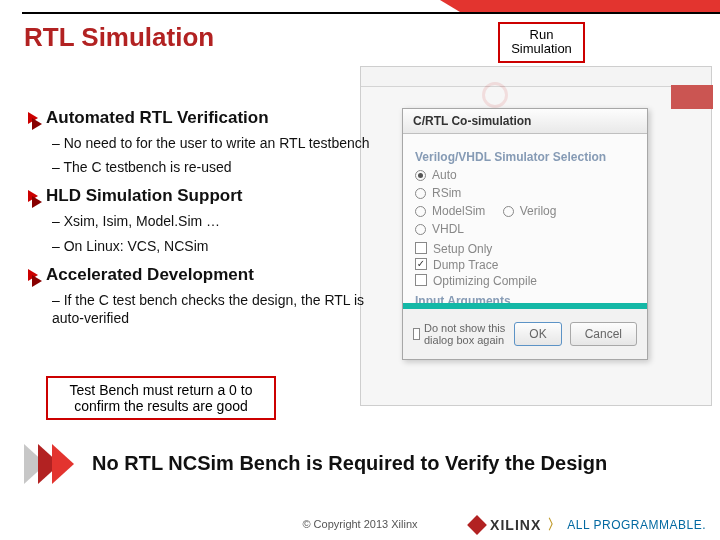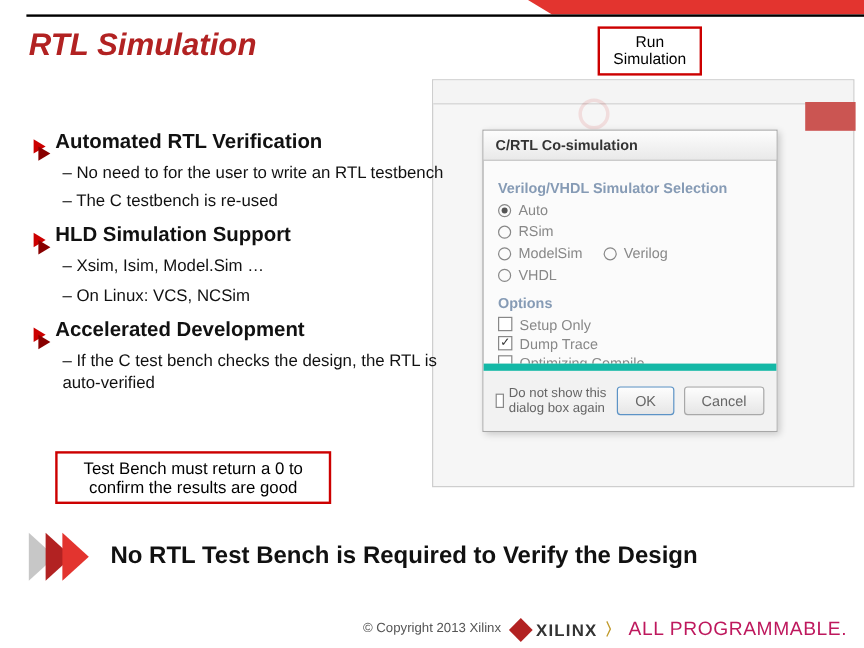--- a/index.html
+++ b/index.html
@@ -3,21 +3,21 @@
 <meta charset="utf-8">
 <style>
   * { box-sizing: border-box; margin: 0; padding: 0; }
   html, body { width: 720px; height: 540px; font-family: Arial, Helvetica, sans-serif; background: #fff; overflow: hidden; }
   .slide { position: relative; width: 720px; height: 540px; }
 
   .top-accent { position: absolute; top: 0; right: 0; width: 260px; height: 12px; background: #e3342f; }
   .top-accent::before { content: ""; position: absolute; left: -20px; top: 0; width: 0; height: 0; border-right: 20px solid #e3342f; border-bottom: 12px solid transparent; }
   .top-rule { position: absolute; top: 12px; left: 22px; right: 0; height: 2px; background: #000; }
 
-  .title { position: absolute; top: 22px; left: 24px; font-size: 26px; font-weight: bold; color: #b22222; font-style: italic; }
+  .title { position: absolute; top: 22px; left: 24px; font-size: 26px; font-weight: bold; color: #b22222; }
 
   .callout { position: absolute; top: 22px; left: 498px; width: 87px; border: 2px solid #c00; background: #fff; text-align: center; padding: 4px 0; font-size: 13px; font-weight: bold; }
   .callout span { display: block; line-height: 1.1; font-weight: normal; }
   .callout span:first-child { font-weight: normal; }
   .callout-circle { position: absolute; top: 82px; left: 482px; width: 26px; height: 26px; border: 3px solid #c00; border-radius: 50%; }
 
   
   .shot { position: absolute; top: 66px; left: 360px; width: 352px; height: 340px; background: #f6f6f6; border: 1px solid #c9c9c9; opacity: 0.9; }
   .shot .titlebar { position:absolute; top:0; left:0; right:0; height:20px; background:#f3f3f3; border-bottom:1px solid #d0d0d0; }
   .shot .redx { position:absolute; top:18px; right:-2px; width:42px; height:24px; background:#c64340; }
@@ -30,21 +30,21 @@
   .radio.sel .dot::after { content:""; position:absolute; width:5px; height:5px; background:#555; border-radius:50%; left:2px; top:2px; }
   .chk { display:flex; gap:6px; font-size:12px; color:#888; margin:2px 0; }
   .box { width:12px; height:12px; border:1px solid #888; background:#fff; display:inline-flex; align-items:center; justify-content:center; font-size:10px; line-height:1; color:#333; }
   .dlg-input { display:block; width:100%; height:18px; border:1px solid #bcbcbc; margin-top:2px; background:#fff; }
   .dlg-foot { position:absolute; left:0; right:0; bottom:0; height:56px; background:#f2f2f2; border-top:6px solid #14b8a6; display:flex; align-items:center; justify-content:flex-end; padding:14px 10px; gap:8px; font-size:12px; color:#666; }
   .dlg-foot .dont { margin-right:auto; font-size:11px; display:flex; align-items:center; gap:4px; }
   .btn { padding:4px 14px; border:1px solid #a8a8a8; background:linear-gradient(#fdfdfd,#e6e6e6); border-radius:3px; font-size:12px; }
   .btn.primary { border-color:#5c93c6; }
 
   .content { position: absolute; top: 108px; left: 28px; width: 368px; }
-  .section { display:flex; align-items:flex-end; gap:8px; margin-top: 6px; }
+  .section { display:flex; align-items:center; gap:8px; margin-top: 6px; }
   .section:first-child { margin-top:0; }
   .chev { width:0; height:0; border-top:6px solid transparent; border-bottom:6px solid transparent; border-left:10px solid #c00; }
   .chev::after { content:""; display:block; width:0; height:0; border-top:6px solid transparent; border-bottom:6px solid transparent; border-left:10px solid #800; position:relative; left:-6px; }
   .section-title { font-size:17px; font-weight:bold; color:#111; }
   ul.bullets { list-style:none; margin: 6px 0 10px 24px; }
   ul.bullets li { font-size:14px; color:#111; margin:6px 0; line-height:1.3; }
   ul.bullets li::before { content: "– "; color:#111; }
 
   .note { position:absolute; top: 376px; left: 46px; width: 230px; border:2px solid #c00; background:#fff; padding:4px 8px; font-size:14px; text-align:center; }
 
@@ -53,21 +53,21 @@
   .big-chev .a { border-left:22px solid #c7c7c7; left:0; }
   .big-chev .b { border-left:22px solid #b22222; left:14px; }
   .big-chev .c { border-left:22px solid #e3342f; left:28px; }
   .headline { position:absolute; left:92px; top:452px; font-size:20px; font-weight:bold; color:#111; }
 
   .footer { position:absolute; bottom:10px; left:0; right:0; display:flex; align-items:center; justify-content:center; gap:8px; font-size:11px; color:#555; }
   .brand { position:absolute; right:14px; bottom:6px; display:flex; align-items:center; gap:6px; }
   .brand .logo { width:14px; height:14px; transform:rotate(45deg); background:#b22222; }
   .brand .name { font-weight:bold; letter-spacing:1px; font-size:14px; color:#333; }
   .brand .arrow { color:#c09a2b; font-weight:bold; font-size:14px; }
-  .brand .tag { font-size:16px; color:#be185d; letter-spacing:.5px; }
+  .brand .tag { font-size:12px; color:#0369a1; letter-spacing:.5px; }
 </style>
 </head>
 <body>
 
 <div class="slide">
 
   <div class="top-accent"></div>
   <div class="top-rule"></div>
 
   <div class="title">RTL Simulation</div>
@@ -102,21 +102,20 @@
           </span>
         <span class="radio">
             <span class="dot"></span>
             <span>Verilog</span>
           </span>
         <span class="radio">
             <span class="dot"></span>
             <span>VHDL</span>
           </span>
       </div>
-      <div class="grp">Options</div>
       <div class="chk">
           <span class="box"></span>
           <span>Setup Only</span>
         </div>
       <div class="chk">
           <span class="box">✓</span>
           <span>Dump Trace</span>
         </div>
       <div class="chk">
           <span class="box"></span>
@@ -163,21 +162,21 @@
     </ul>
   </div>
 
   <div class="note">Test Bench must return a 0 to confirm the results are good</div>
 
   <div class="big-chev">
     <div class="a"></div>
       <div class="b"></div>
       <div class="c"></div>
   </div>
-  <div class="headline">No RTL Test Bench is Required to Verify the Design</div>
+  <div class="headline">No RTL NCSim Bench is Required to Verify the Design</div>
 
   <div class="footer">
     <span>© Copyright 2013 Xilinx</span>
   </div>
   <div class="brand">
     <span class="logo"></span>
     <span class="name">XILINX</span>
     <span class="arrow">〉</span>
     <span class="tag">ALL PROGRAMMABLE.</span>
   </div>

